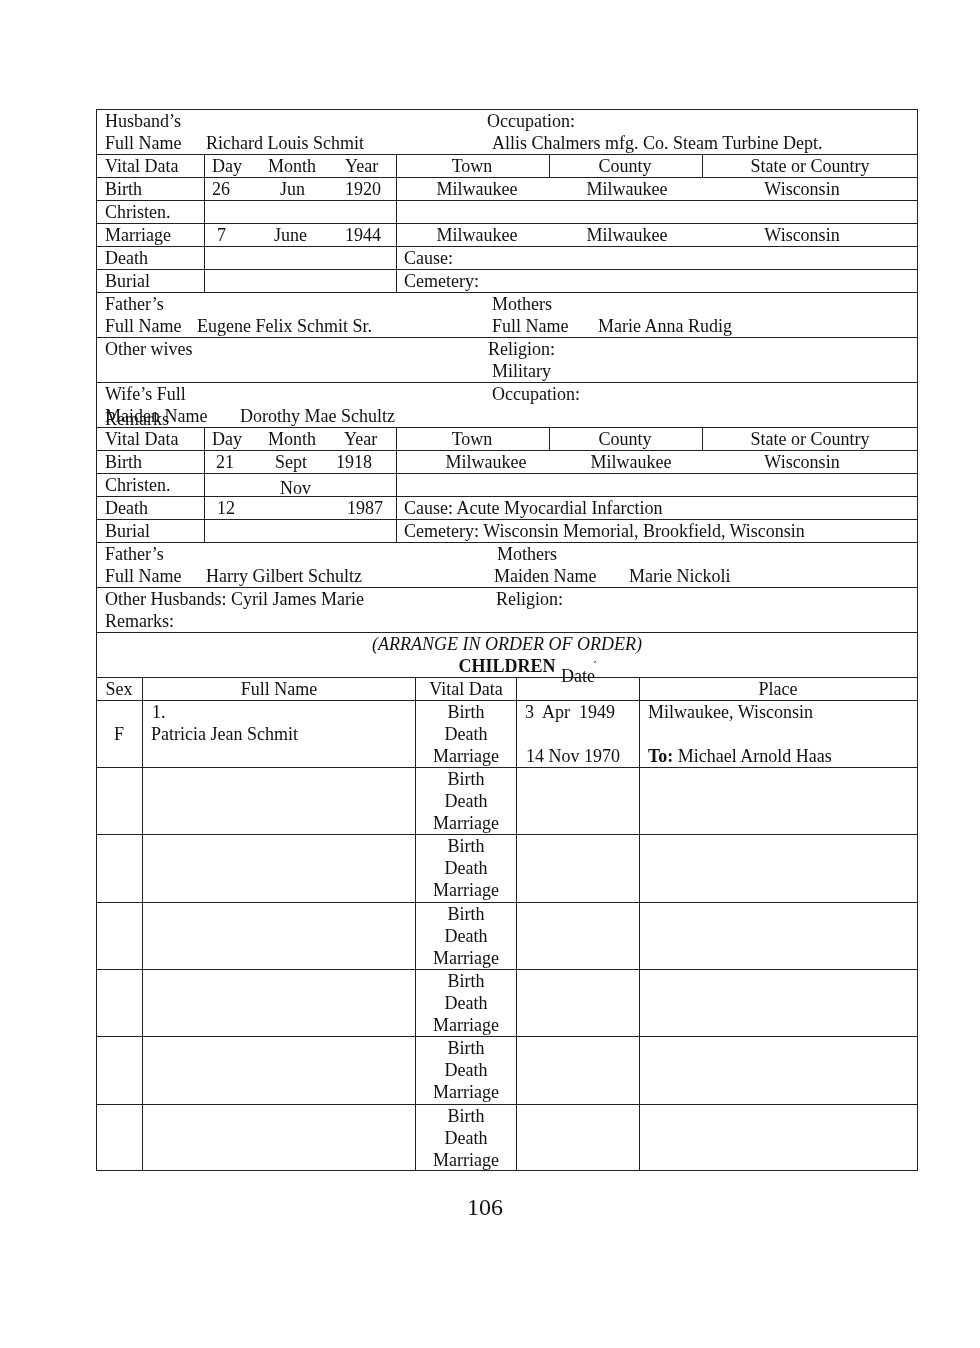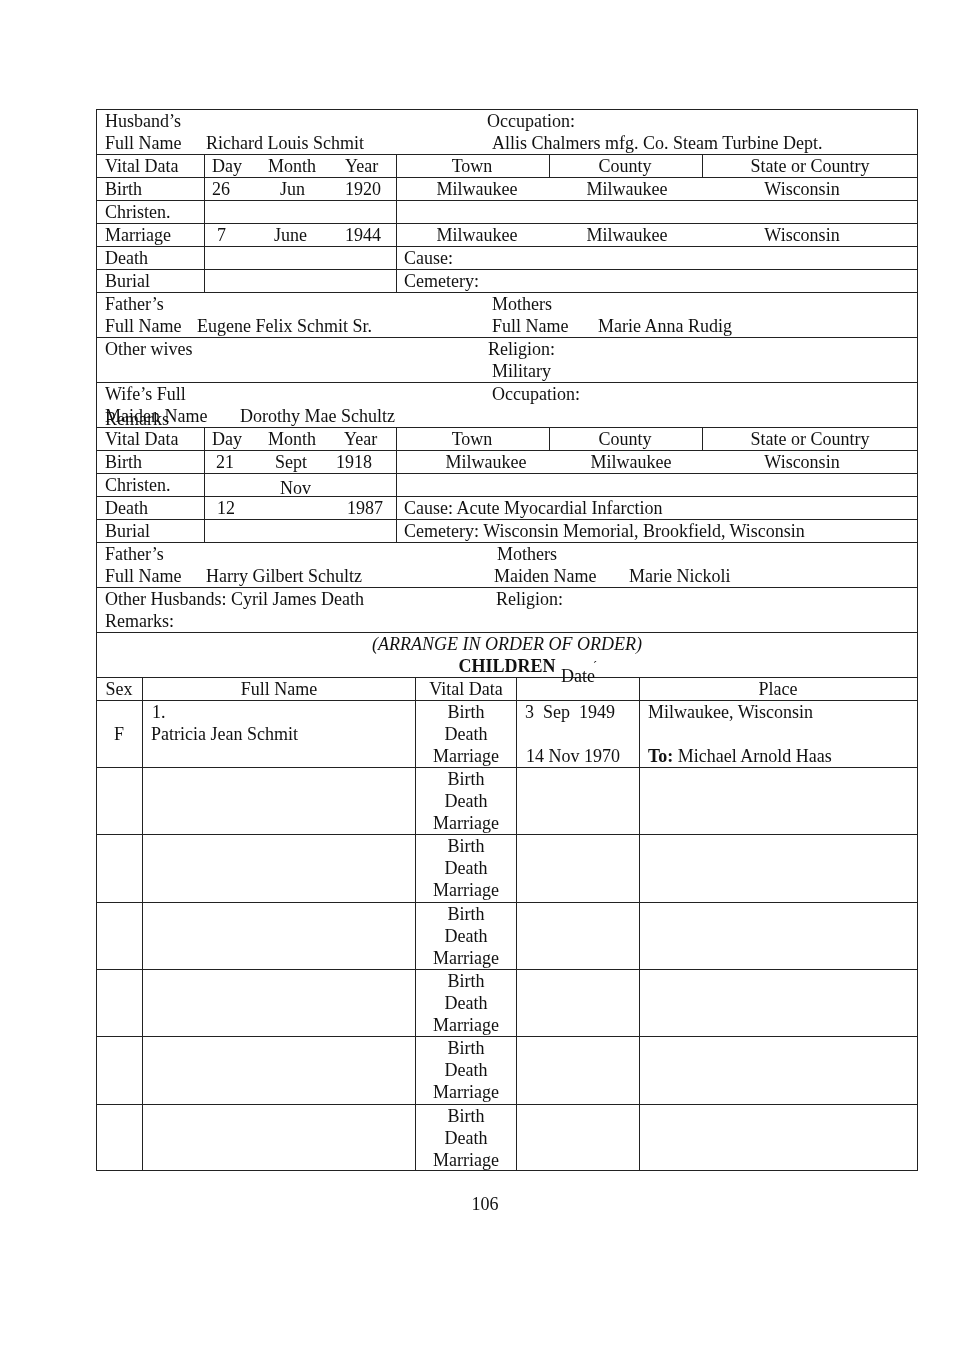--- a/index.html
+++ b/index.html
@@ -5,21 +5,21 @@
   html, body { margin: 0; padding: 0; background: #ffffff; }
   body { width: 980px; height: 1348px; position: relative; font-family: "Liberation Serif", serif; color: #111; font-size: 18px; }
   .page { position: absolute; left: 96px; top: 109px; width: 822px; }
   .box { position: absolute; border: 1px solid #222; box-sizing: border-box; }
   .t { position: absolute; white-space: nowrap; line-height: 22px; }
   .hl { position: absolute; height: 0; border-top: 1px solid #222; }
   .vl { position: absolute; width: 0; border-left: 1px solid #222; }
   .c { text-align: center; transform: translateX(-50%); }
   .it { font-style: italic; }
   .bold { font-weight: bold; }
-  .pagenum { position: absolute; left: 485px; top: 1194px; transform: translateX(-50%); font-size: 18px; }
+  .pagenum { position: absolute; left: 485px; top: 1194px; transform: translateX(-50%); font-size: 24px; }
 </style>
 </head>
 <body>
 
 <div class="page">
 
   <div class="box" style="left:0;top:0;width:822px;height:1062px;"></div>
 
   <span class="t" style="left:9px;top:1px;">Husband’s</span>
   <span class="t" style="left:9px;top:23px;">Full Name</span>
@@ -130,21 +130,21 @@
 
   <div class="hl" style="left:0;top:433px;width:822px;"></div>
   <span class="t" style="left:9px;top:434px;">Father’s</span>
   <span class="t" style="left:9px;top:456px;">Full Name</span>
   <span class="t" style="left:110px;top:456px;">Harry Gilbert Schultz</span>
   <span class="t" style="left:401px;top:434px;">Mothers</span>
   <span class="t" style="left:398px;top:456px;">Maiden Name</span>
   <span class="t" style="left:533px;top:456px;">Marie Nickoli</span>
 
   <div class="hl" style="left:0;top:478px;width:822px;"></div>
-  <span class="t" style="left:9px;top:479px;">Other Husbands:  Cyril James Death</span>
+  <span class="t" style="left:9px;top:479px;">Other Husbands:  Cyril James Marie</span>
   <span class="t" style="left:9px;top:501px;">Remarks:</span>
   <span class="t" style="left:400px;top:479px;">Religion:</span>
 
   <div class="hl" style="left:0;top:523px;width:822px;"></div>
   <span class="t c it" style="left:411px;top:524px;">(ARRANGE IN ORDER OF ORDER)</span>
   <span class="t c bold" style="left:411px;top:546px;">CHILDREN</span>
   <span class="t" style="left:497px;top:546px;font-size:12px;">ˊ</span>
 
   <div class="hl" style="left:0;top:568px;width:822px;"></div>
   <span class="t c" style="left:23px;top:569px;">Sex</span>
@@ -159,21 +159,21 @@
   <div class="vl" style="left:420px;top:568px;height:494px;"></div>
   <div class="vl" style="left:543px;top:568px;height:494px;"></div>
 
   <div>
     <span class="t c" style="left:23px;top:614px;">F</span>
     <span class="t" style="left:56px;top:592px;">1.</span>
     <span class="t" style="left:55px;top:614px;">Patricia Jean Schmit</span>
     <span class="t c" style="left:370px;top:592px;">Birth</span>
     <span class="t c" style="left:370px;top:614px;">Death</span>
     <span class="t c" style="left:370px;top:636px;">Marriage</span>
-    <span class="t" style="left:429px;top:592px;white-space:pre;">3  Sep  1949</span>
+    <span class="t" style="left:429px;top:592px;white-space:pre;">3  Apr  1949</span>
     <span class="t" style="left:552px;top:592px;">Milwaukee, Wisconsin</span>
     <span class="t" style="left:430px;top:636px;">14 Nov 1970</span>
     <span class="t" style="left:552px;top:636px;"><b>To:</b><span style="white-space:pre;"> Michael Arnold Haas</span></span>
   </div>
   <div class="hl" style="left:0;top:658px;width:822px;"></div>
 
   <div id="empty-rows">
       <div>
         <span class="t c" style="left: 370px; top: 659px;">Birth</span>
         <span class="t c" style="left: 370px; top: 681px;">Death</span>

